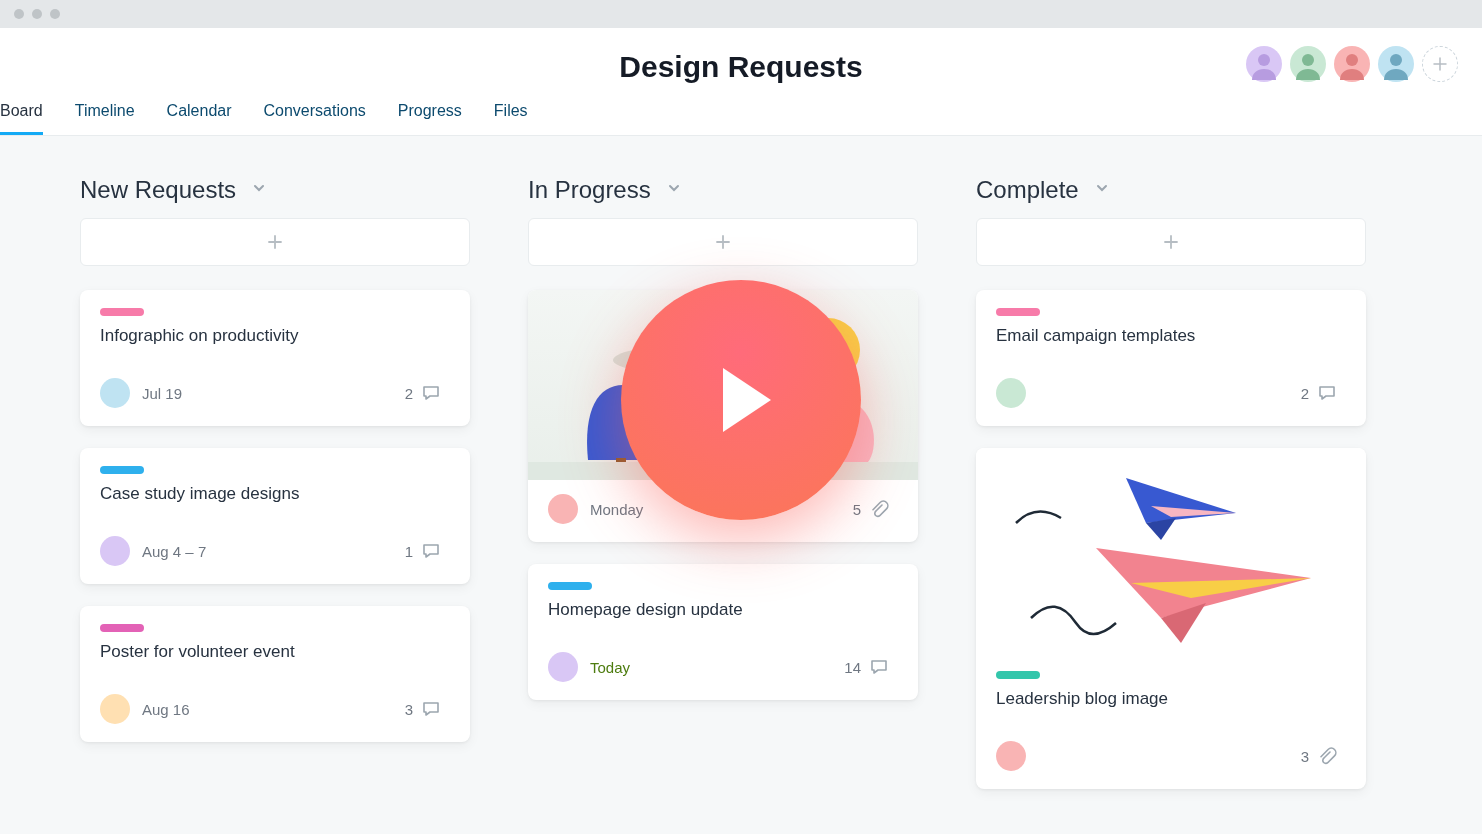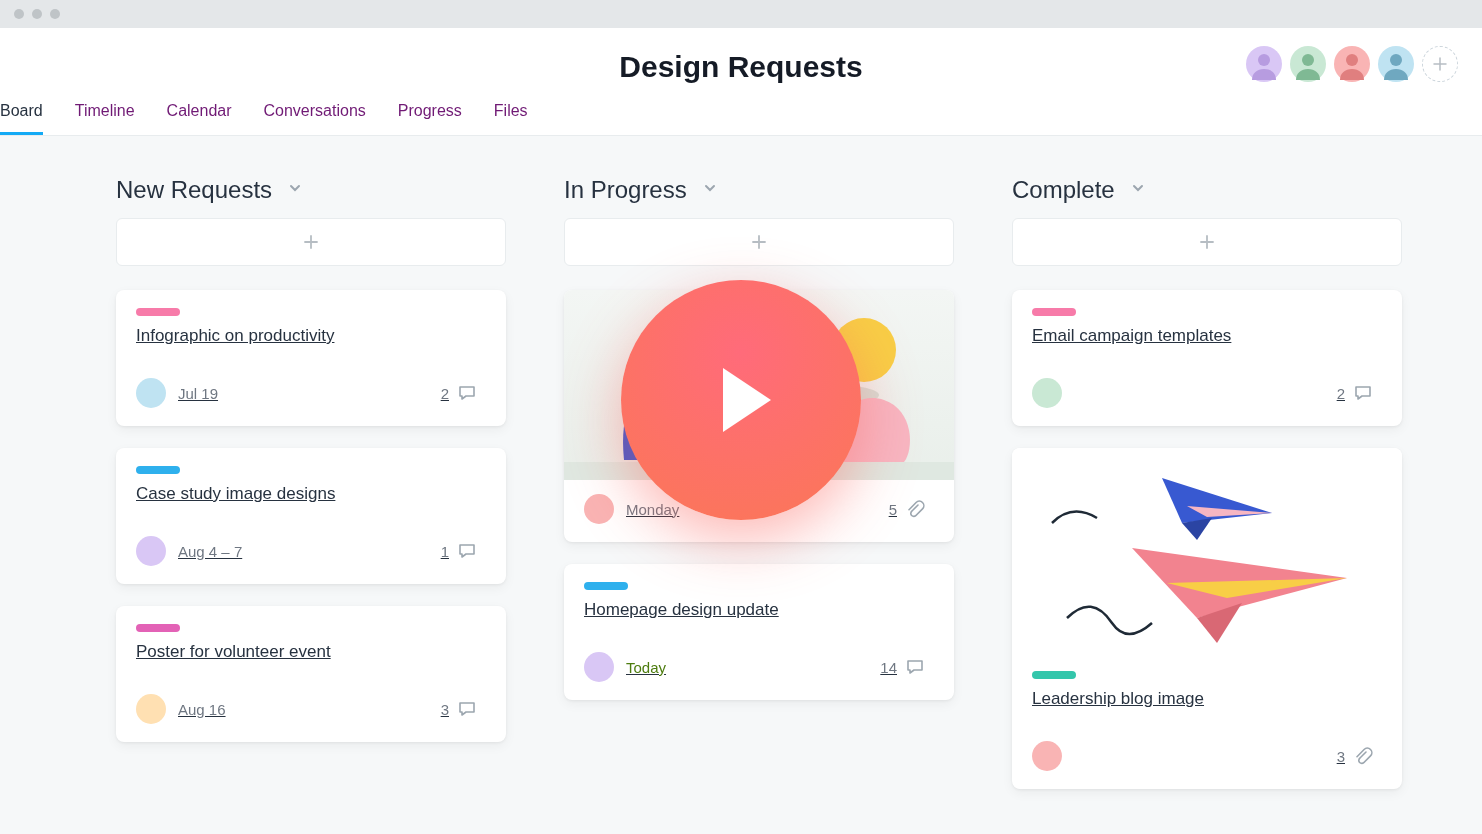--- a/index.html
+++ b/index.html
@@ -56,33 +56,33 @@
   color:#9ca6af; font-size: 20px; font-weight: 300;
 }
 .tabs {
   display: flex;
   justify-content: flex-start;
   gap: 32px;
   margin-top: 18px;
 }
 .tab {
   font-size: 16px;
-  color: #701a75;
+  color: #0c4a6e;
   padding-bottom: 12px;
   cursor: pointer;
 }
 .tab.active {
   color: #273240;
   border-bottom: 3px solid #14aaf5;
 }
 .board {
   display: flex;
   gap: 58px;
   padding: 40px 80px 0 80px;
-  justify-content: flex-end;
+  justify-content: flex-start;
 }
 .column { width: 390px; }
 .col-header {
   display: flex;
   align-items: center;
   gap: 16px;
   margin-bottom: 14px;
   cursor: pointer;
 }
 .col-title {
@@ -100,21 +100,20 @@
   color:#9ca6af;
   cursor:pointer;
   margin-bottom: 24px;
 }
 .card {
   background: #fff;
   border-radius: 8px;
   box-shadow: 0 1px 3px rgba(0,0,0,0.06), 0 4px 12px rgba(0,0,0,0.05);
   margin-bottom: 22px;
   overflow: hidden;
-  text-decoration: underline;
 }
 .card-body {
   padding: 18px 20px;
 }
 .tag {
   width: 44px; height: 8px; border-radius: 4px; margin-bottom: 10px;
 }
 .tag.pink { background: #f77ba9; }
 .tag.magenta { background: #e362b6; }
 .tag.blue { background: #2eb0ed; }

